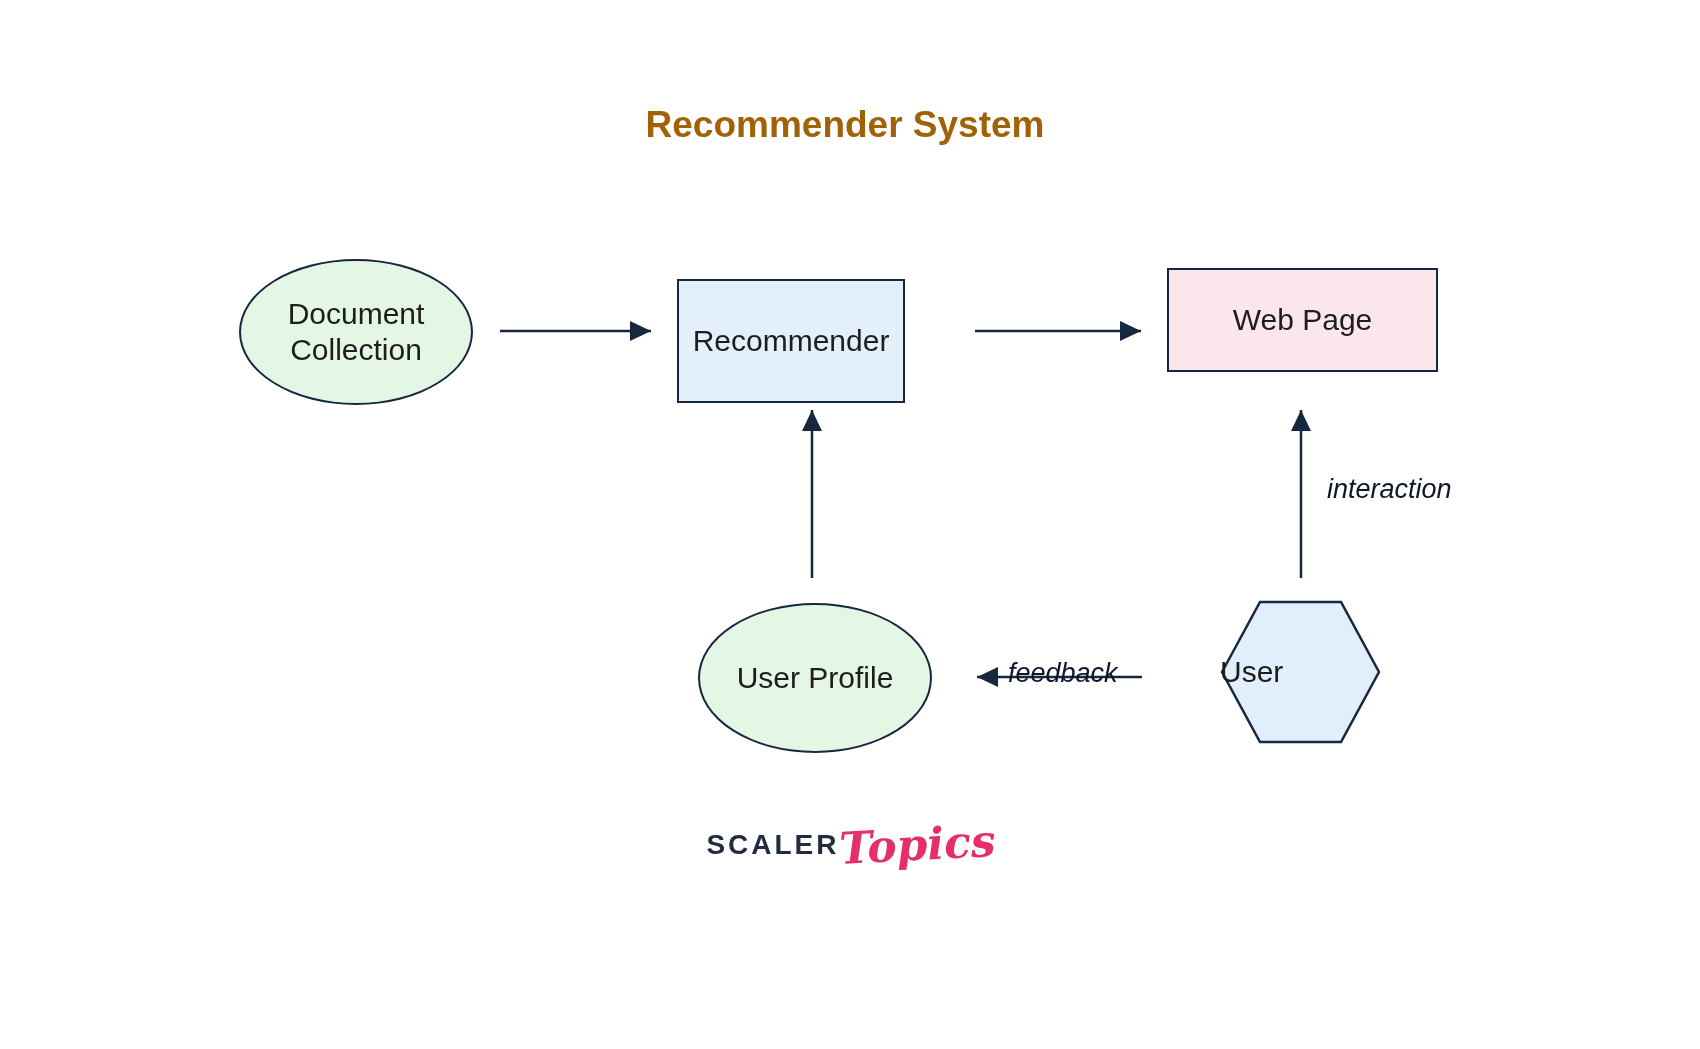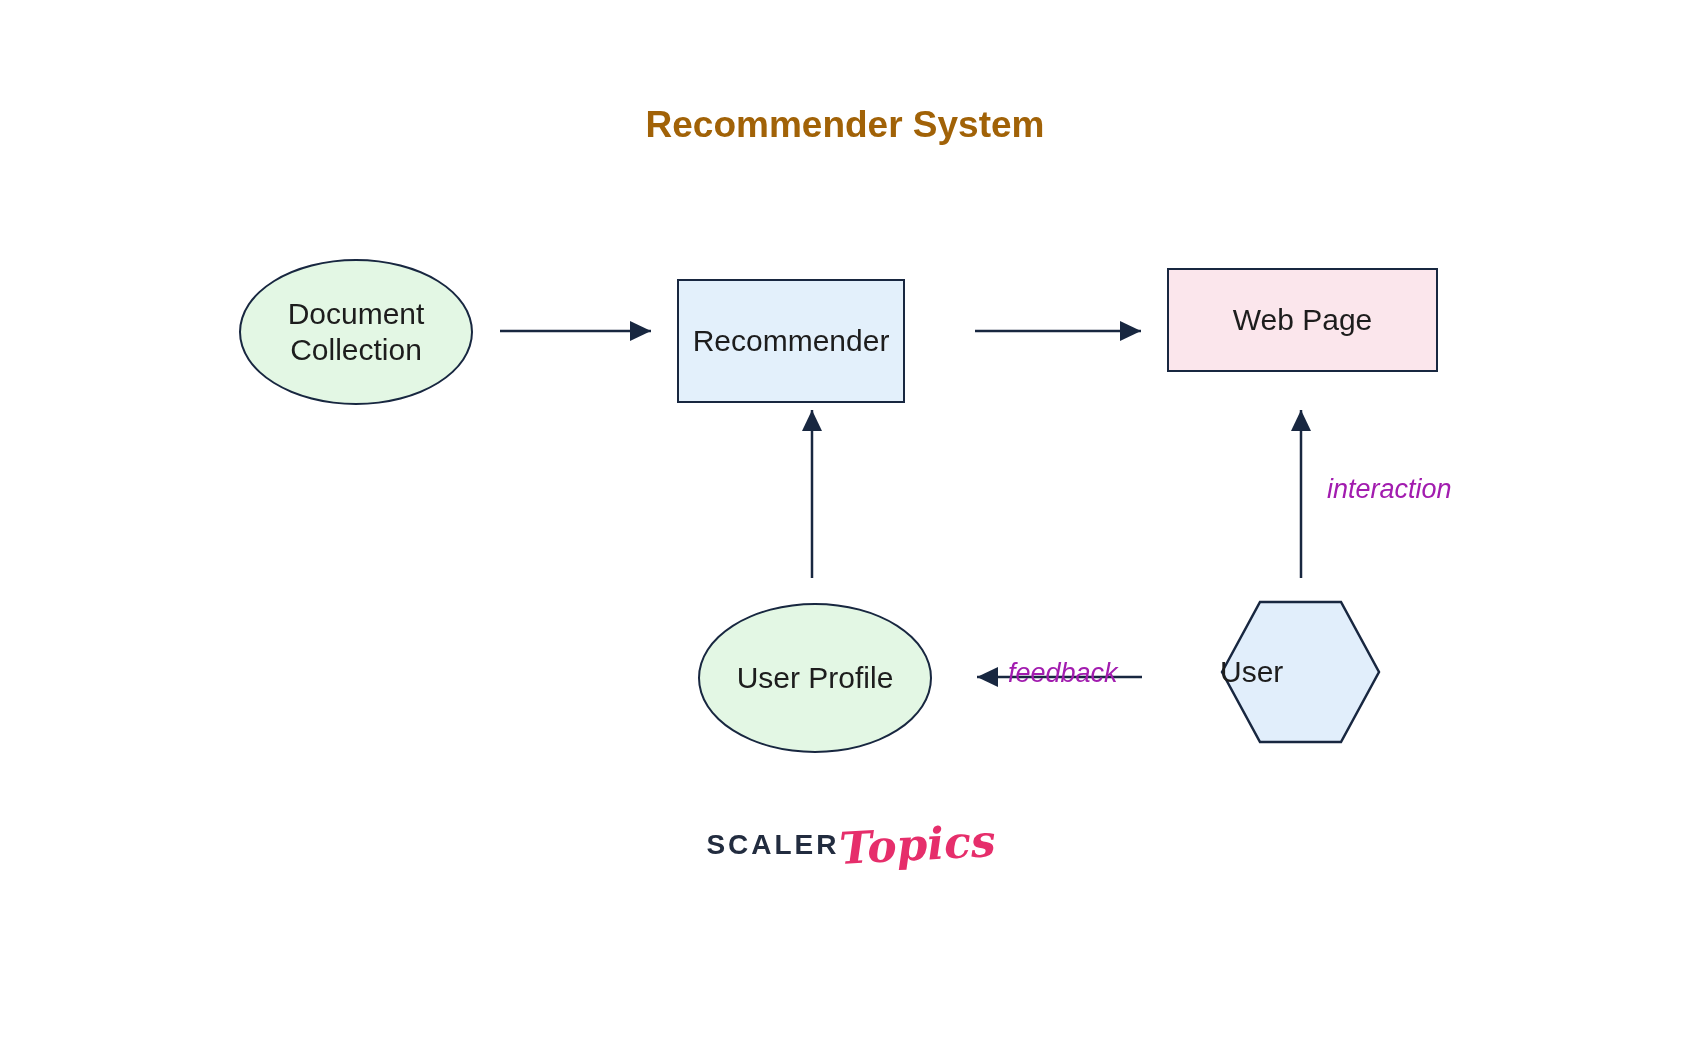--- a/index.html
+++ b/index.html
@@ -54,21 +54,21 @@
   #node-user .hex-label {
     position: absolute;
     inset: 0;
     display: flex;
     align-items: center;
   }
   .edge-label {
     position: absolute;
     font-size: 27px;
     font-style: italic;
-    color: #a21caf;
+    color: #0f172a;
     white-space: nowrap;
   }
   #label-interaction { left: 1327px; top: 474px; }
   #label-feedback { left: 1008px; top: 658px; }
   #arrows-layer {
     position: absolute;
     left: 0; top: 0;
     width: 1700px;
     height: 1049px;
   }

